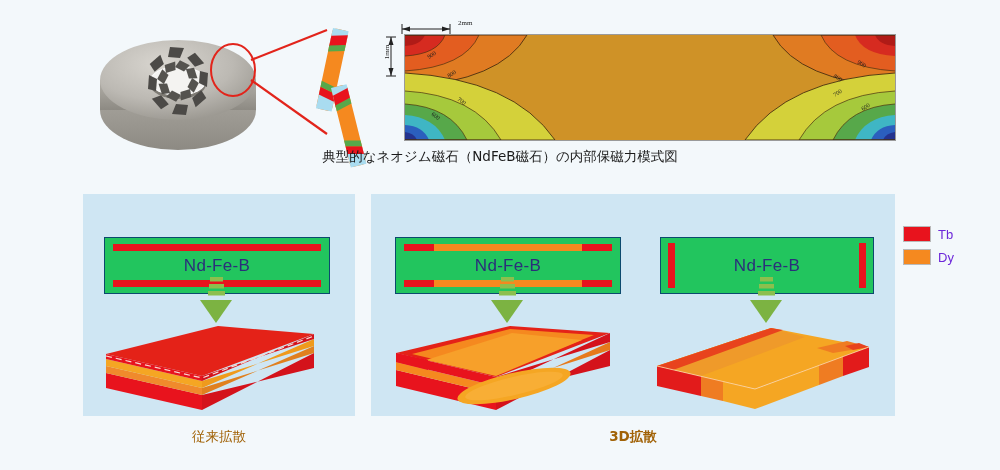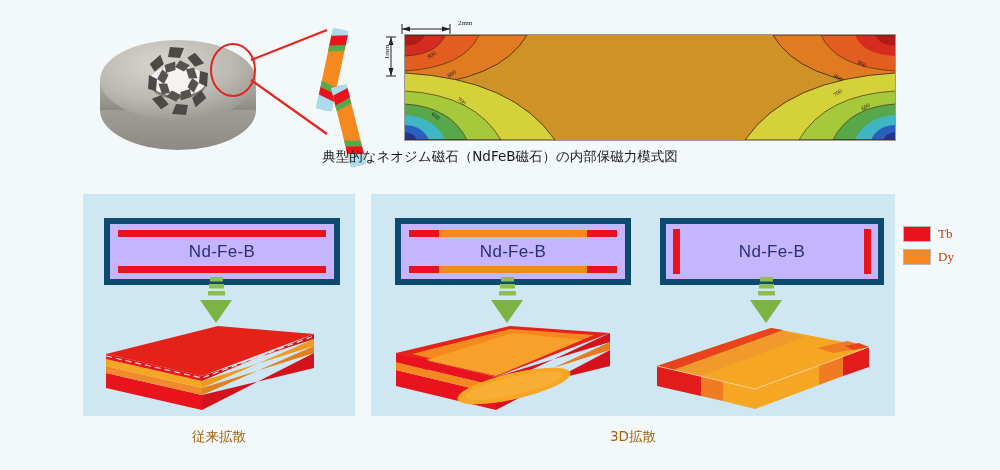--- a/index.html
+++ b/index.html
@@ -39,21 +39,21 @@
     font-size:13.5px;color:#1a1a1a;
     font-family:"DejaVu Sans","Liberation Sans",sans-serif;
   }
 
   
   .panel{position:absolute;background:#cfe6f3;}
   .panel-left{left:83px;top:194px;width:272px;height:222px;}
   .panel-right{left:371px;top:194px;width:524px;height:222px;}
 
   
-  .ndbox{position:absolute;background:#c4b5fd;border:6px solid #0c4a6e;}
+  .ndbox{position:absolute;background:#22c55e;border:1px solid #0c4a6e;margin-top:19px;}
   .ndbox .lbl{
     position:absolute;left:0;right:0;top:50%;transform:translateY(-50%);
     text-align:center;font-size:17px;color:#2b2f7a;letter-spacing:.3px;
     font-family:"Liberation Sans","DejaVu Sans",sans-serif;
   }
   .bar{position:absolute;}
 
   .box1{left:104px;top:218px;width:224px;height:55px;}
   .box2{left:395px;top:218px;width:224px;height:55px;}
   .box3{left:660px;top:218px;width:212px;height:55px;}
@@ -67,30 +67,30 @@
   
   .slab{position:absolute;}
   .s1{left:106px;top:326px;width:208px;height:84px;}
   .s2{left:396px;top:326px;width:214px;height:84px;}
   .s3{left:657px;top:326px;width:212px;height:84px;}
 
   
   .legend{position:absolute;left:903px;top:224px;width:80px;height:44px;}
   .legend-row{display:flex;align-items:center;height:20px;margin-bottom:3px;}
   .swatch{width:26px;height:14px;border:1px solid #b9b9b9;margin-right:7px;}
-  .legend-txt{font-size:13px;color:#c2410c;
-              font-family:Liberation Serif, serif;}
+  .legend-txt{font-size:13px;color:#6d28d9;
+              font-family:Liberation Sans, sans-serif;}
 
   
   .foot{
     position:absolute;font-size:13.5px;color:#a16207;text-align:center;
     font-family:"DejaVu Sans","Liberation Sans",sans-serif;
   }
   .foot-left{left:83px;top:428px;width:272px;}
-  .foot-right{left:371px;top:428px;width:524px;}
+  .foot-right{left:371px;top:428px;width:524px;font-weight:bold;}
 </style>
 </head>
 <body>
 
 <div class="root">
 
   <div class="top">
 
     <div class="rotor-wrap">
       <svg class="rotor-svg" viewBox="0 0 200 150">

